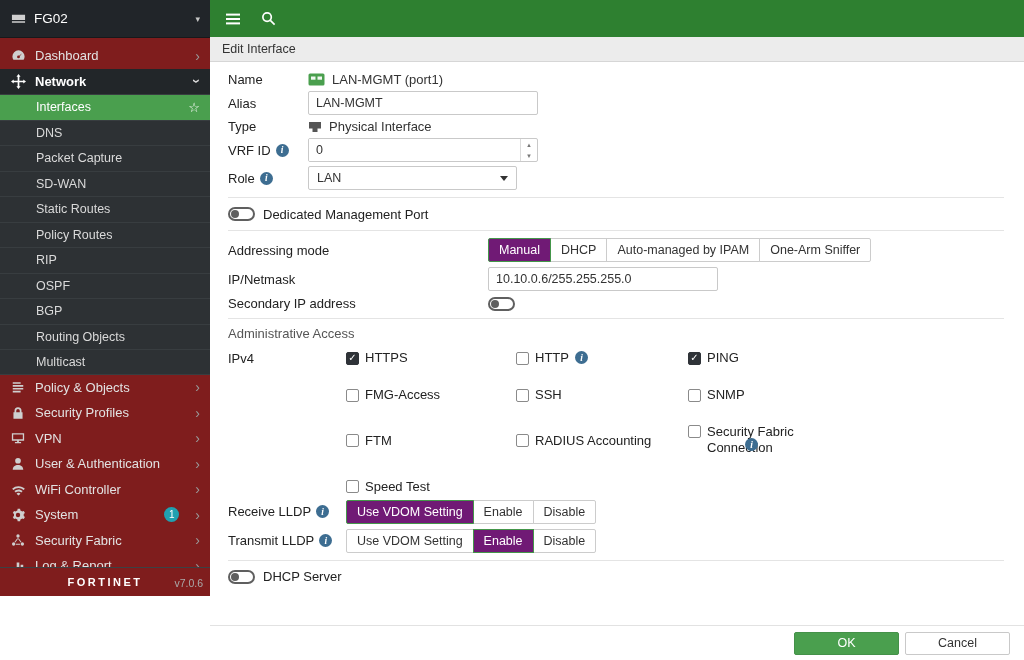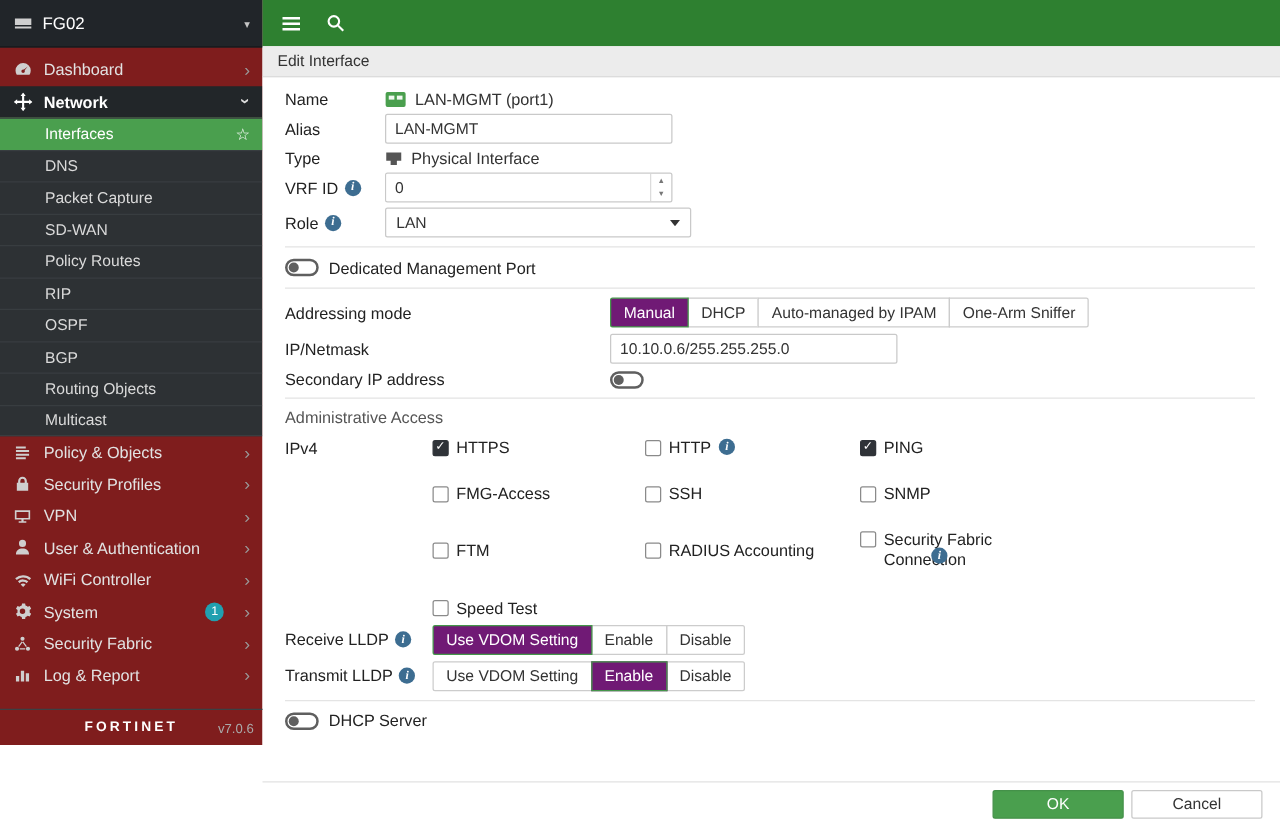--- a/index.html
+++ b/index.html
@@ -45,21 +45,21 @@
   .g3 .flabel{width:118px}
   .fvalue{display:flex;align-items:center;gap:7px}
   .hr{border-top:1px solid #e4e4e4;margin:7px 0}
   .sec-title{color:#555;font-size:13px;margin:2px 0 9px}
 
   .tinput{width:230px;height:24px;border:1px solid #c9c9c9;border-radius:2px;padding:0 7px;font-family:inherit;font-size:12.5px;color:#333;background:#fff}
   .spinwrap{width:230px;height:24px;border:1px solid #c9c9c9;border-radius:2px;display:flex;align-items:stretch;background:#fff;overflow:hidden}
   .spinwrap input{flex:1;border:none;outline:none;padding:0 7px;font-family:inherit;font-size:12.5px;color:#333}
   .spinbtns{width:17px;border-left:1px solid #dcdcdc;display:flex;flex-direction:column}
   .spinbtns span{flex:1;display:flex;align-items:center;justify-content:center;font-size:6px;color:#777;cursor:pointer}
-  .selectbox{width:245px;height:24px;border:1px solid #c9c9c9;border-radius:2px;display:flex;align-items:center;padding:0 8px;font-size:12.5px;cursor:pointer;background:#fff}
+  .selectbox{width:209px;height:24px;border:1px solid #c9c9c9;border-radius:2px;display:flex;align-items:center;padding:0 8px;font-size:12.5px;cursor:pointer;background:#fff}
   .selectbox .sel-caret{margin-left:auto;width:0;height:0;border-left:4px solid transparent;border-right:4px solid transparent;border-top:5px solid #333}
 
   .toggle{width:27px;height:14px;border:2px solid #5f5f5f;border-radius:8px;position:relative;display:inline-block;cursor:pointer;flex-shrink:0;background:#fff}
   .toggle::after{content:"";width:8px;height:8px;background:#5f5f5f;border-radius:50%;position:absolute;left:1px;top:1px}
   .togglerow{display:flex;align-items:center;gap:8px;height:18px}
   .togglerow .tlabel{color:#222}
 
   .info{width:13px;height:13px;border-radius:50%;background:#3d6d91;color:#fff;display:inline-flex;align-items:center;justify-content:center;flex-shrink:0;cursor:pointer}
   .info::after{content:"i";font-family:"Liberation Serif",serif;font-style:italic;font-weight:bold;font-size:9.5px}
 
@@ -124,20 +124,23 @@
         <span class="star">☆</span>
       </div>
       <div class="sb-subitem">
           <span>DNS</span>
         </div>
       <div class="sb-subitem">
           <span>Packet Capture</span>
         </div>
       <div class="sb-subitem">
           <span>SD-WAN</span>
+        </div>
+      <div class="sb-subitem">
+          <span>Static Routes</span>
         </div>
       <div class="sb-subitem">
           <span>Policy Routes</span>
         </div>
       <div class="sb-subitem">
           <span>RIP</span>
         </div>
       <div class="sb-subitem">
           <span>OSPF</span>
         </div>

